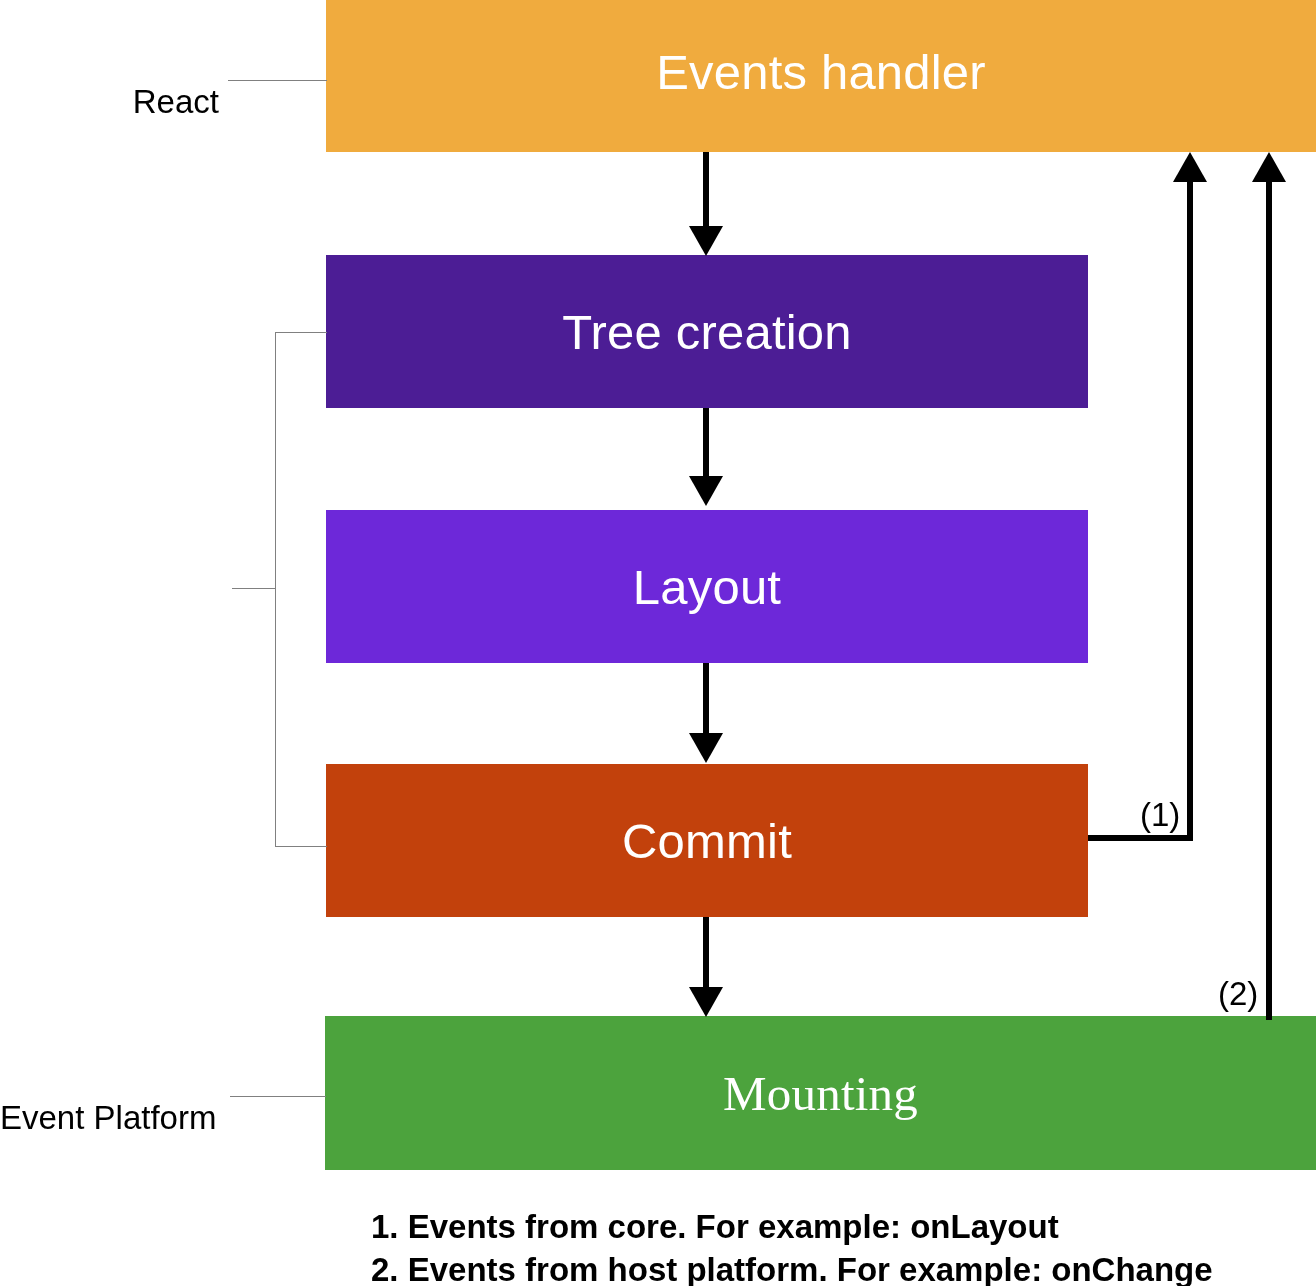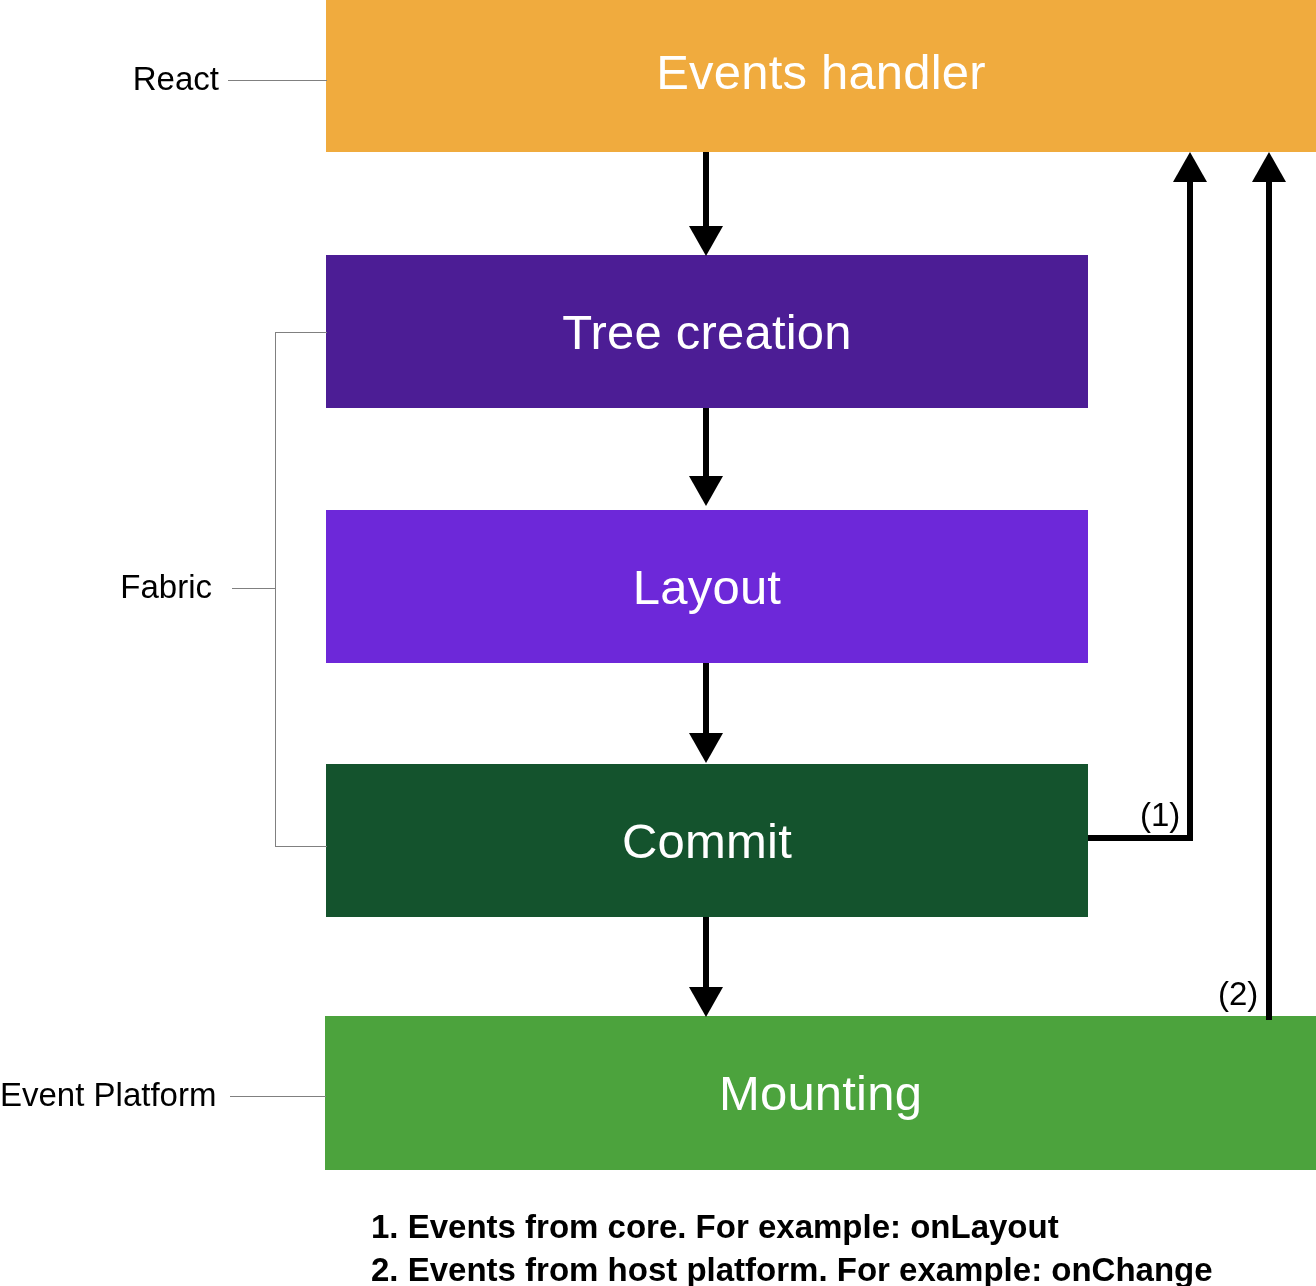--- a/index.html
+++ b/index.html
@@ -30,31 +30,32 @@
     white-space: nowrap;
   }
   .box-label {
     color: #ffffff;
   }
 
   .box-event   { left: 326px; top: -8px;   width: 990px; height: 160px; font-size: 49px; }
   .box-tree    { left: 326px; top: 255px;  width: 762px; height: 153px; font-size: 49px; }
   .box-layout  { left: 326px; top: 510px;  width: 762px; height: 153px; font-size: 49px; }
   .box-commit  { left: 326px; top: 764px;  width: 762px; height: 153px; font-size: 49px; }
-  .box-mount   { left: 325px; top: 1016px; width: 991px; height: 154px; font-size: 49px; }
+  .box-mount   { left: 325px; top: 1016px; width: 991px; height: 154px; font-size: 49px; font-family: Liberation Serif, serif; }
 
   
 
   
   .side-label {
     position: absolute;
     font-size: 33px;
     color: #000000;
     white-space: nowrap;
     text-align: right;
+    margin-top: 23px;
   }
   .label-react { left: 0px;  top: 60px;   width: 219px; }
   .label-fabric{ left: 0px;  top: 568px;  width: 212px; }
   .label-host  { left: 0px;  top: 1076px; width: 214px; }
 
   
   .lead {
     position: absolute;
     background: #808080;
   }
@@ -142,30 +143,29 @@
   </div>
 
   <div class="box box-tree" style="background:#4c1d95">
     <span class="box-label">Tree creation</span>
   </div>
 
   <div class="box box-layout" style="background:#6d28d9">
     <span class="box-label">Layout</span>
   </div>
 
-  <div class="box box-commit" style="background:#14532d">
+  <div class="box box-commit" style="background:#c2410c">
     <span class="box-label">Commit</span>
   </div>
 
   <div class="box box-mount" style="background:#4CA33D">
     <span class="box-label">Mounting</span>
   </div>
 
   <div class="side-label label-react">React</div>
-  <div class="side-label label-fabric">Fabric</div>
   <div class="side-label label-host">Event Platform</div>
 
   <div class="lead lead-h lead-react"></div>
   <div class="lead lead-h lead-host"></div>
   <div class="lead lead-h lead-fabric-stub"></div>
   <div class="lead lead-v bracket-v"></div>
   <div class="lead lead-h bracket-top"></div>
   <div class="lead lead-h bracket-bot"></div>
 
   <div class="arrow-line v-line fl1-line"></div>

